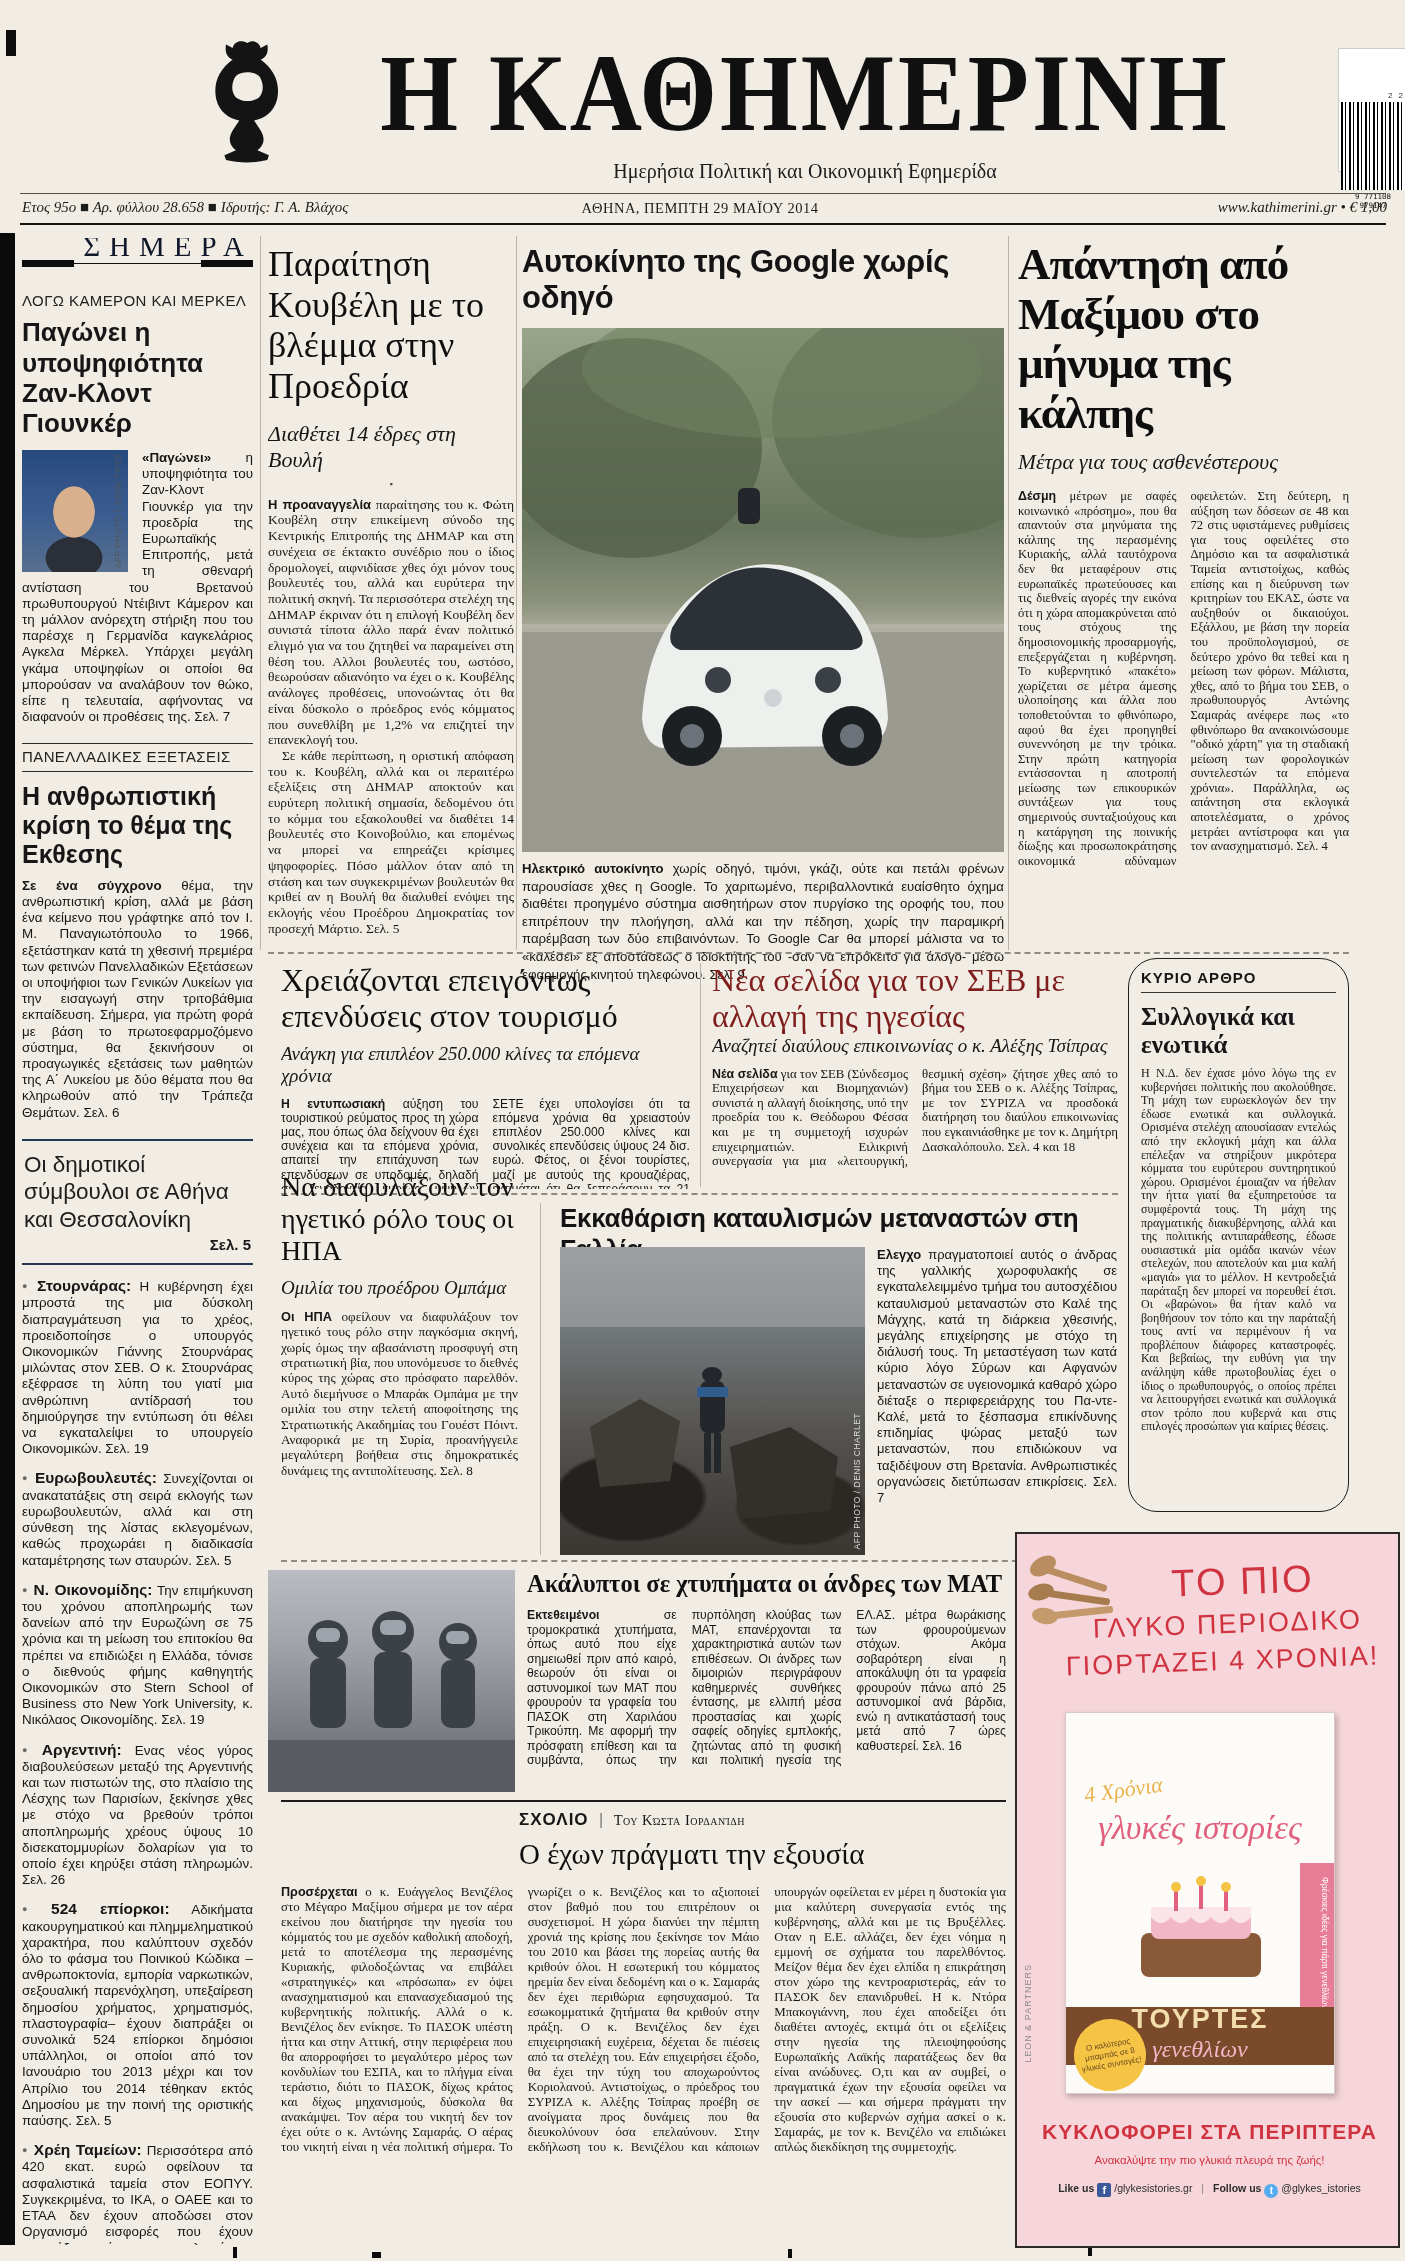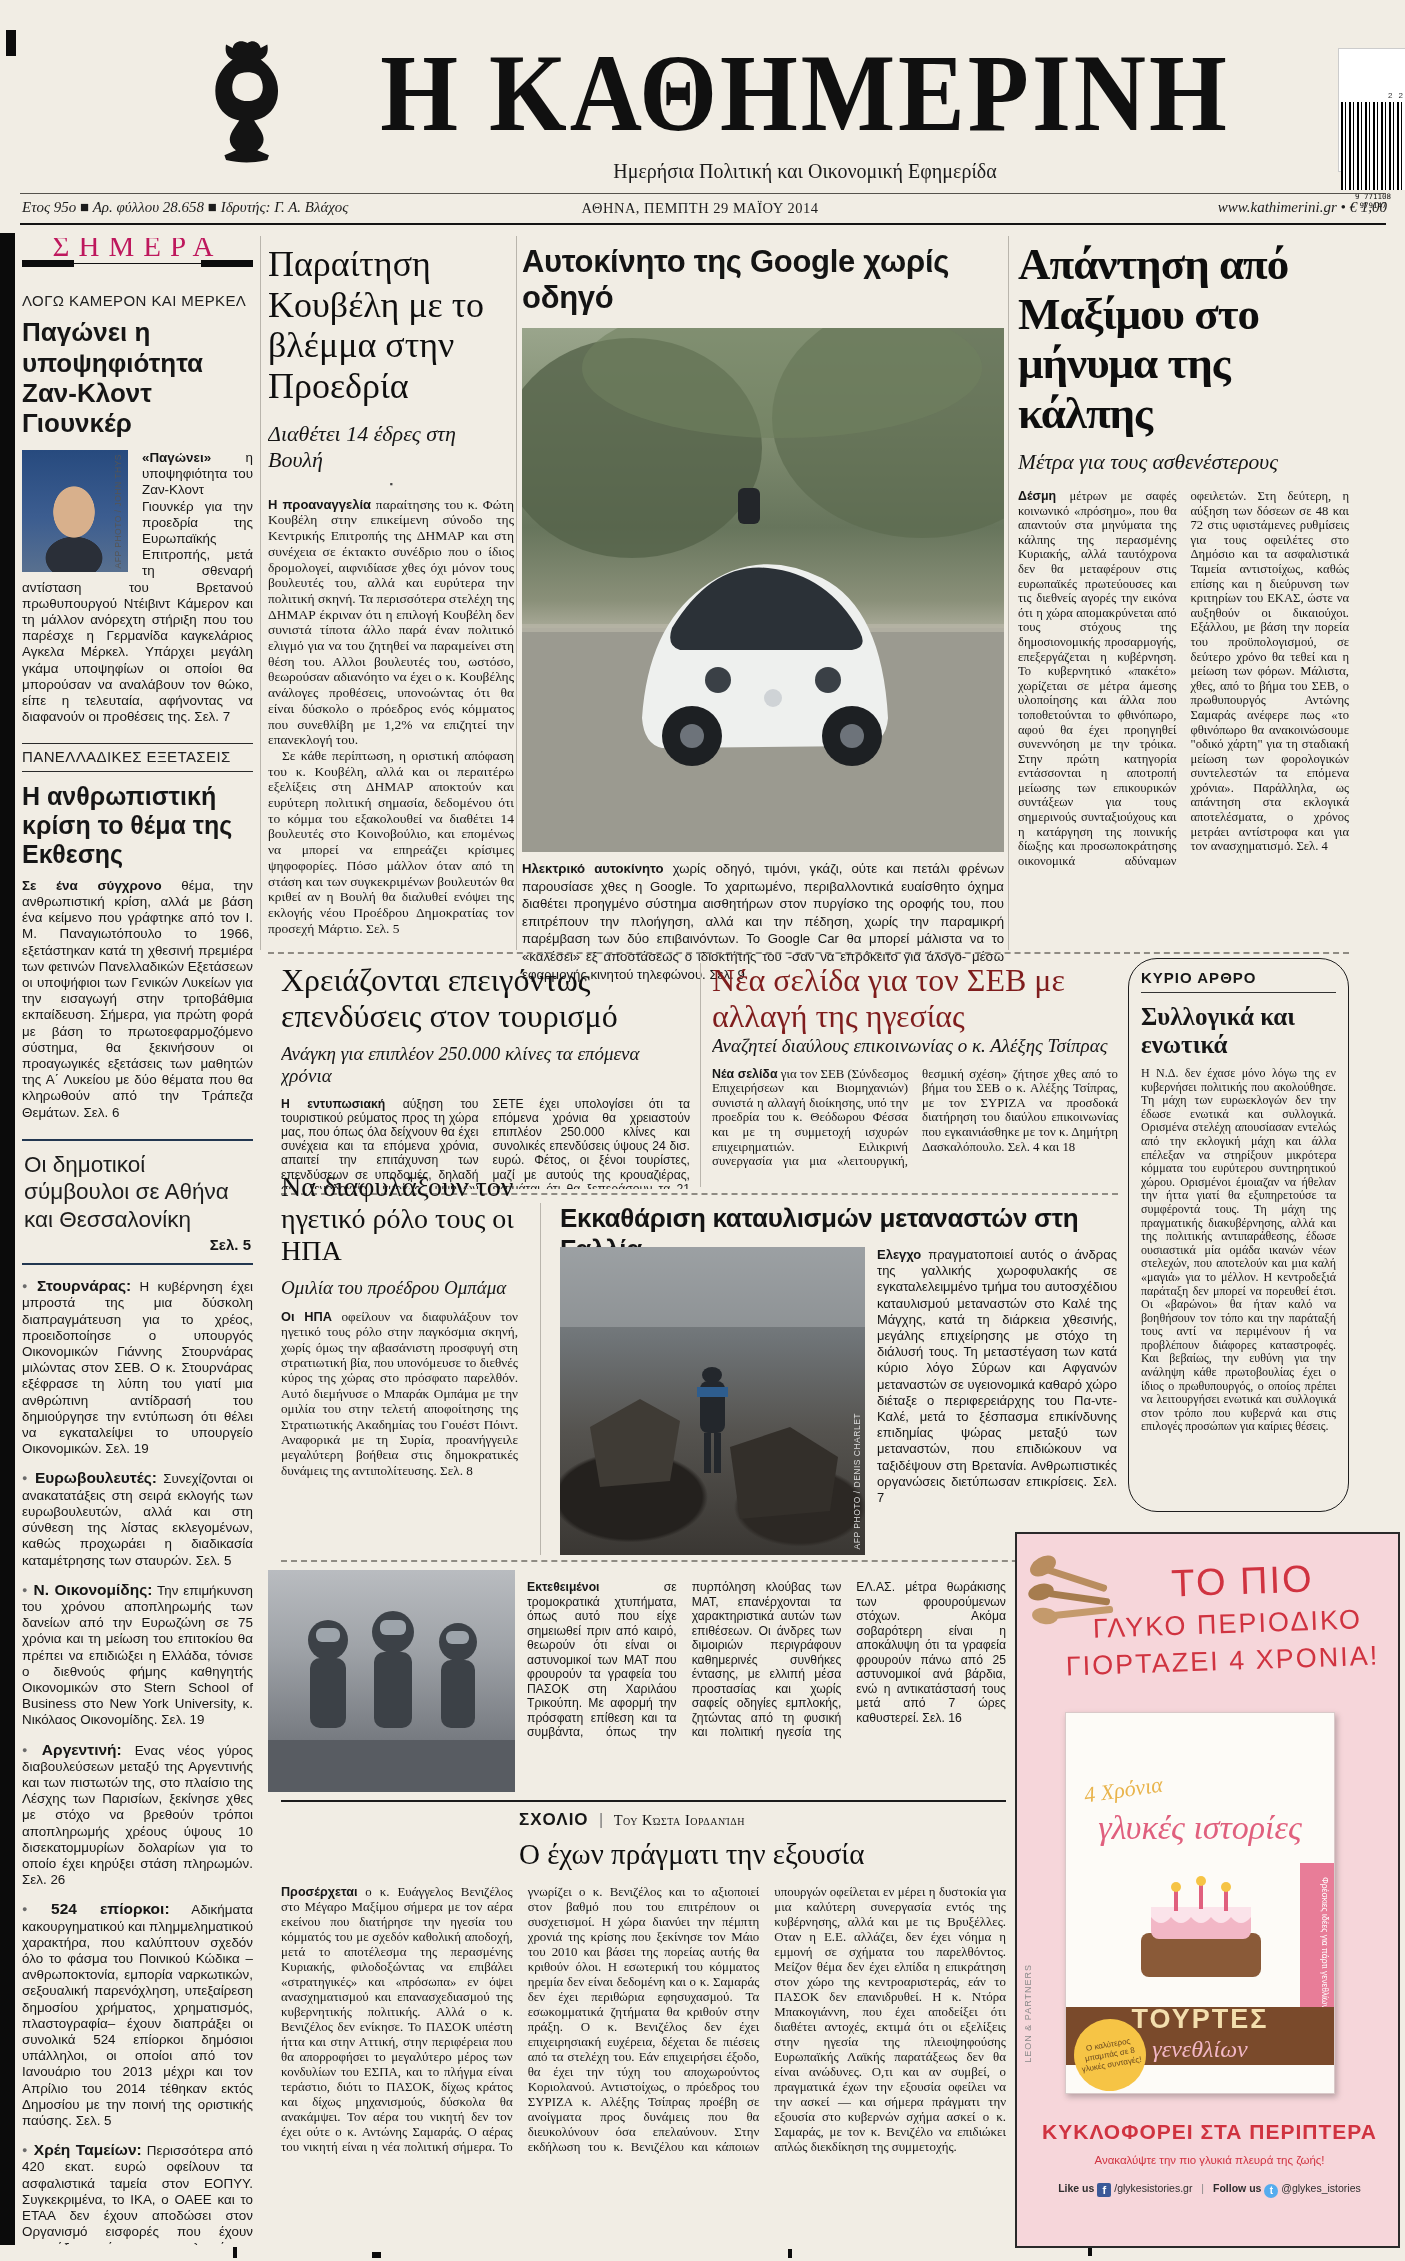--- a/index.html
+++ b/index.html
@@ -76,21 +76,21 @@
     <div style="font-family:'DejaVu Sans Mono',monospace;font-size:7.5px;text-align:center;margin-top:2px;color:#111;">9 771108 979147</div>
   </div>
 
   <div class="abs" style="left:20px;top:193px;width:1366px;height:1px;background:#55524c;"></div>
   <div class="abs serif" style="left:22px;top:199px;font-size:15px;font-style:italic;color:#1c1c1c;">Ετος 95ο ■ Αρ. φύλλου 28.658 ■ Ιδρυτής: Γ. Α. Βλάχος</div>
   <div class="abs serif" style="left:400px;top:200px;width:600px;text-align:center;font-size:14.5px;letter-spacing:.5px;color:#1c1c1c;">ΑΘΗΝΑ, ΠΕΜΠΤΗ 29 ΜΑΪΟΥ 2014</div>
   <div class="abs serif" style="right:18px;top:199px;font-size:15px;font-style:italic;color:#1c1c1c;">www.kathimerini.gr • € 1,00</div>
   <div class="abs" style="left:20px;top:223px;width:1366px;height:2px;background:#141414;"></div>
 
   <div class="abs today" style="left:22px;top:238px;width:231px;height:2007px;overflow:hidden;">
-    <div class="serif" style="font-size:29px;letter-spacing:9px;text-align:center;color:#be185d;">ΣΗΜΕΡΑ</div>
+    <div class="serif" style="font-size:29px;letter-spacing:9px;text-align:right;color:#0f172a;">ΣΗΜΕΡΑ</div>
     <div class="barrow">
         <span class="mid"></span>
         <span class="b1"></span>
         <span class="b2"></span>
       </div>
 
     <div class="kicker" style="margin-top:26px;">ΛΟΓΩ ΚΑΜΕΡΟΝ ΚΑΙ ΜΕΡΚΕΛ</div>
     <h1 style="margin-top:8px;">Παγώνει η υποψηφιότητα Ζαν-Κλοντ Γιουνκέρ</h1>
 
     <div style="margin-top:12px;overflow:hidden;">
@@ -255,20 +255,21 @@
       </g>
       <g fill="#aeb6bd" opacity=".85">
         <rect x="48" y="58" width="24" height="14" rx="6"></rect>
         <rect x="112" y="50" width="26" height="15" rx="6"></rect>
         <rect x="178" y="61" width="23" height="13" rx="6"></rect>
       </g>
       <rect x="0" y="170" width="247" height="52" fill="#585c62"></rect>
     </svg>
   </div>
   <div class="abs" style="left:527px;top:1570px;width:479px;height:222px;overflow:hidden;">
+    <div class="serif" style="font-size:24.5px;font-weight:700;color:#101010;">Ακάλυπτοι σε χτυπήματα οι άνδρες των ΜΑΤ</div>
     <div class="just cols3" style="font-size:12.2px;line-height:14.5px;margin-top:10px;height:178px;">
       <span class="lead" style="font-size:12.2px;">Εκτεθειμένοι</span><span> σε τρομοκρατικά χτυπήματα, όπως αυτό που είχε σημειωθεί πριν από καιρό, θεωρούν ότι είναι οι αστυνομικοί των ΜΑΤ που φρουρούν τα γραφεία του ΠΑΣΟΚ στη Χαριλάου Τρικούπη. Με αφορμή την πρόσφατη επίθεση και τα συμβάντα, όπως την πυρπόληση κλούβας των ΜΑΤ, επανέρχονται τα χαρακτηριστικά αυτών των επιθέσεων. Οι άνδρες των διμοιριών περιγράφουν καθημερινές συνθήκες έντασης, με ελλιπή μέσα προστασίας και χωρίς σαφείς οδηγίες εμπλοκής, ζητώντας από τη φυσική και πολιτική ηγεσία της ΕΛ.ΑΣ. μέτρα θωράκισης των φρουρούμενων στόχων. Ακόμα σοβαρότερη είναι η αποκάλυψη ότι τα γραφεία φρουρούν πάνω από 25 αστυνομικοί ανά βάρδια, ενώ η αντικατάστασή τους μετά από 7 ώρες καθυστερεί. Σελ. 16</span>
     </div>
   </div>
 
   <div class="abs" style="left:281px;top:1800px;width:725px;height:1.5px;background:#1c1c1c;"></div>
   <div class="abs" style="left:281px;top:1810px;width:725px;height:435px;overflow:hidden;">
     <div style="padding-left:238px;">
       <span style="font-weight:700;font-size:17px;letter-spacing:1px;">ΣΧΟΛΙΟ</span>
       <span style="color:#777;margin:0 6px;">|</span>

